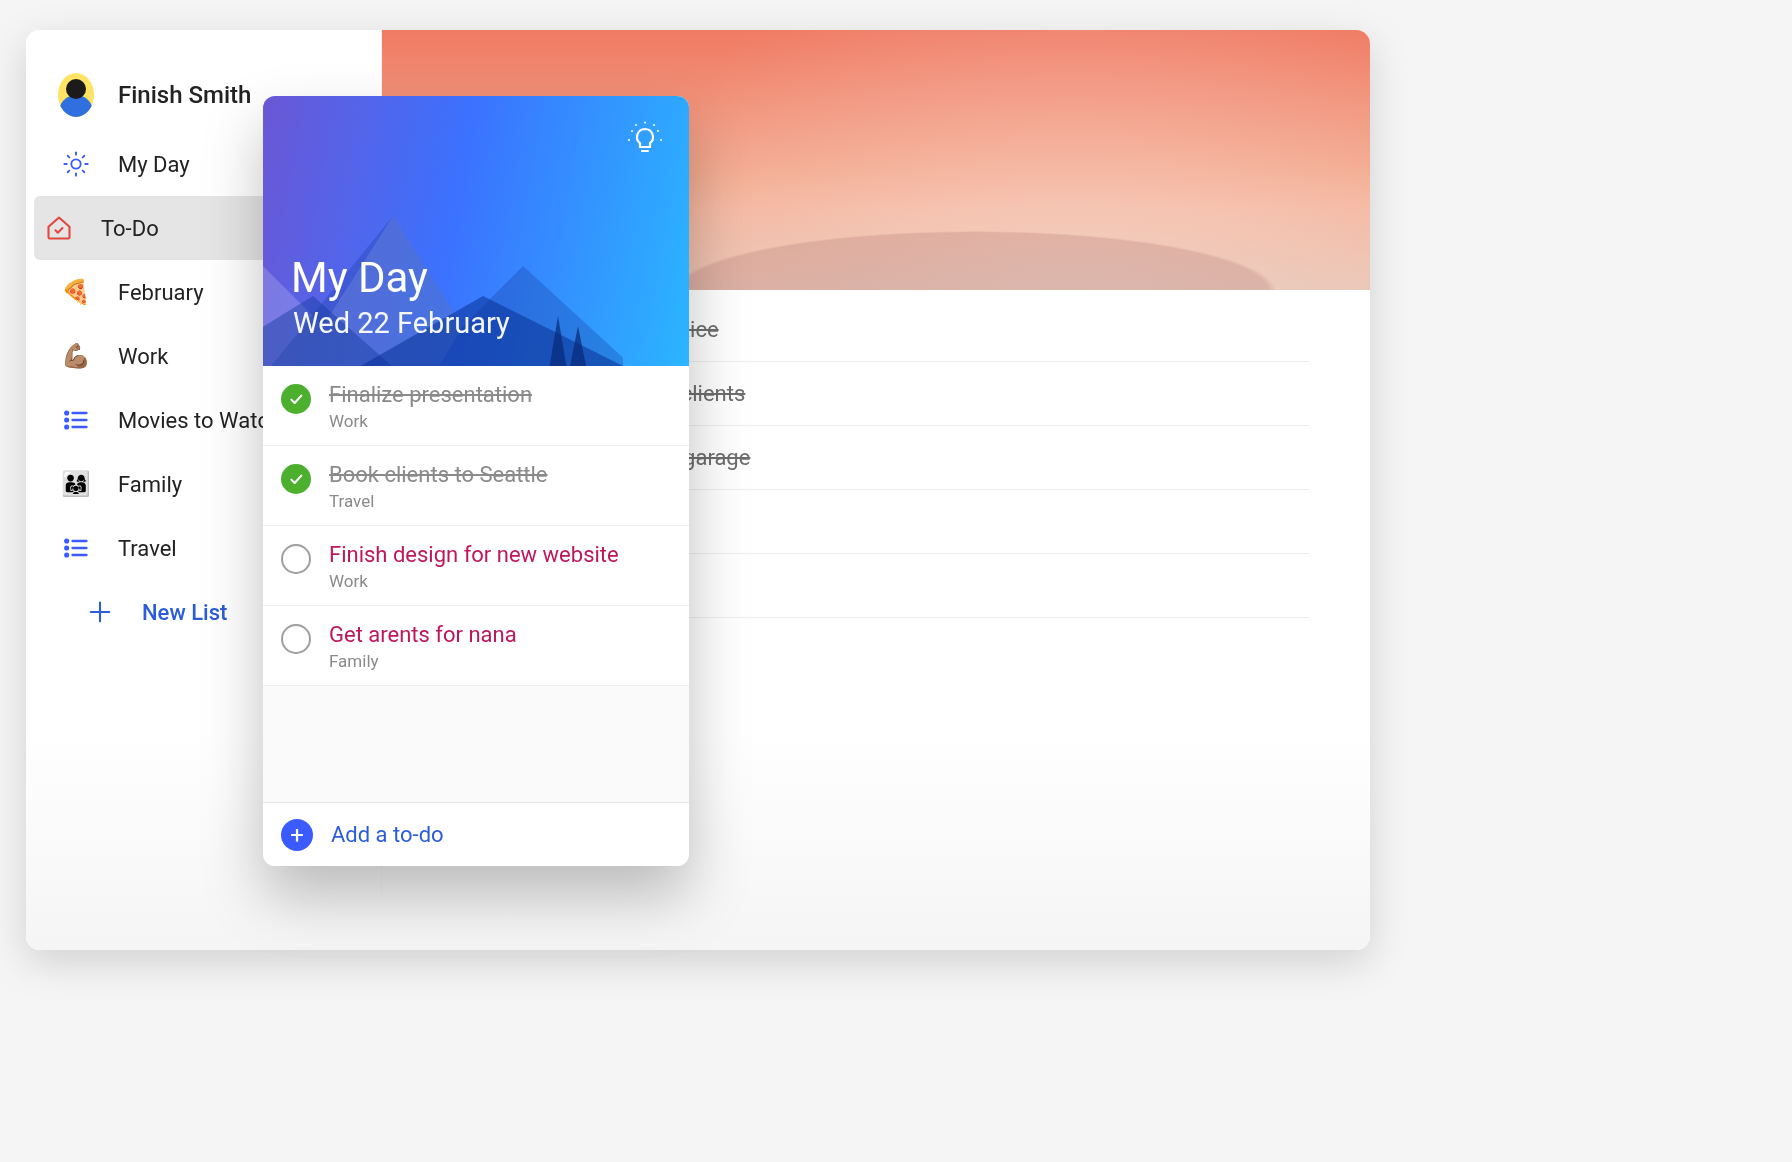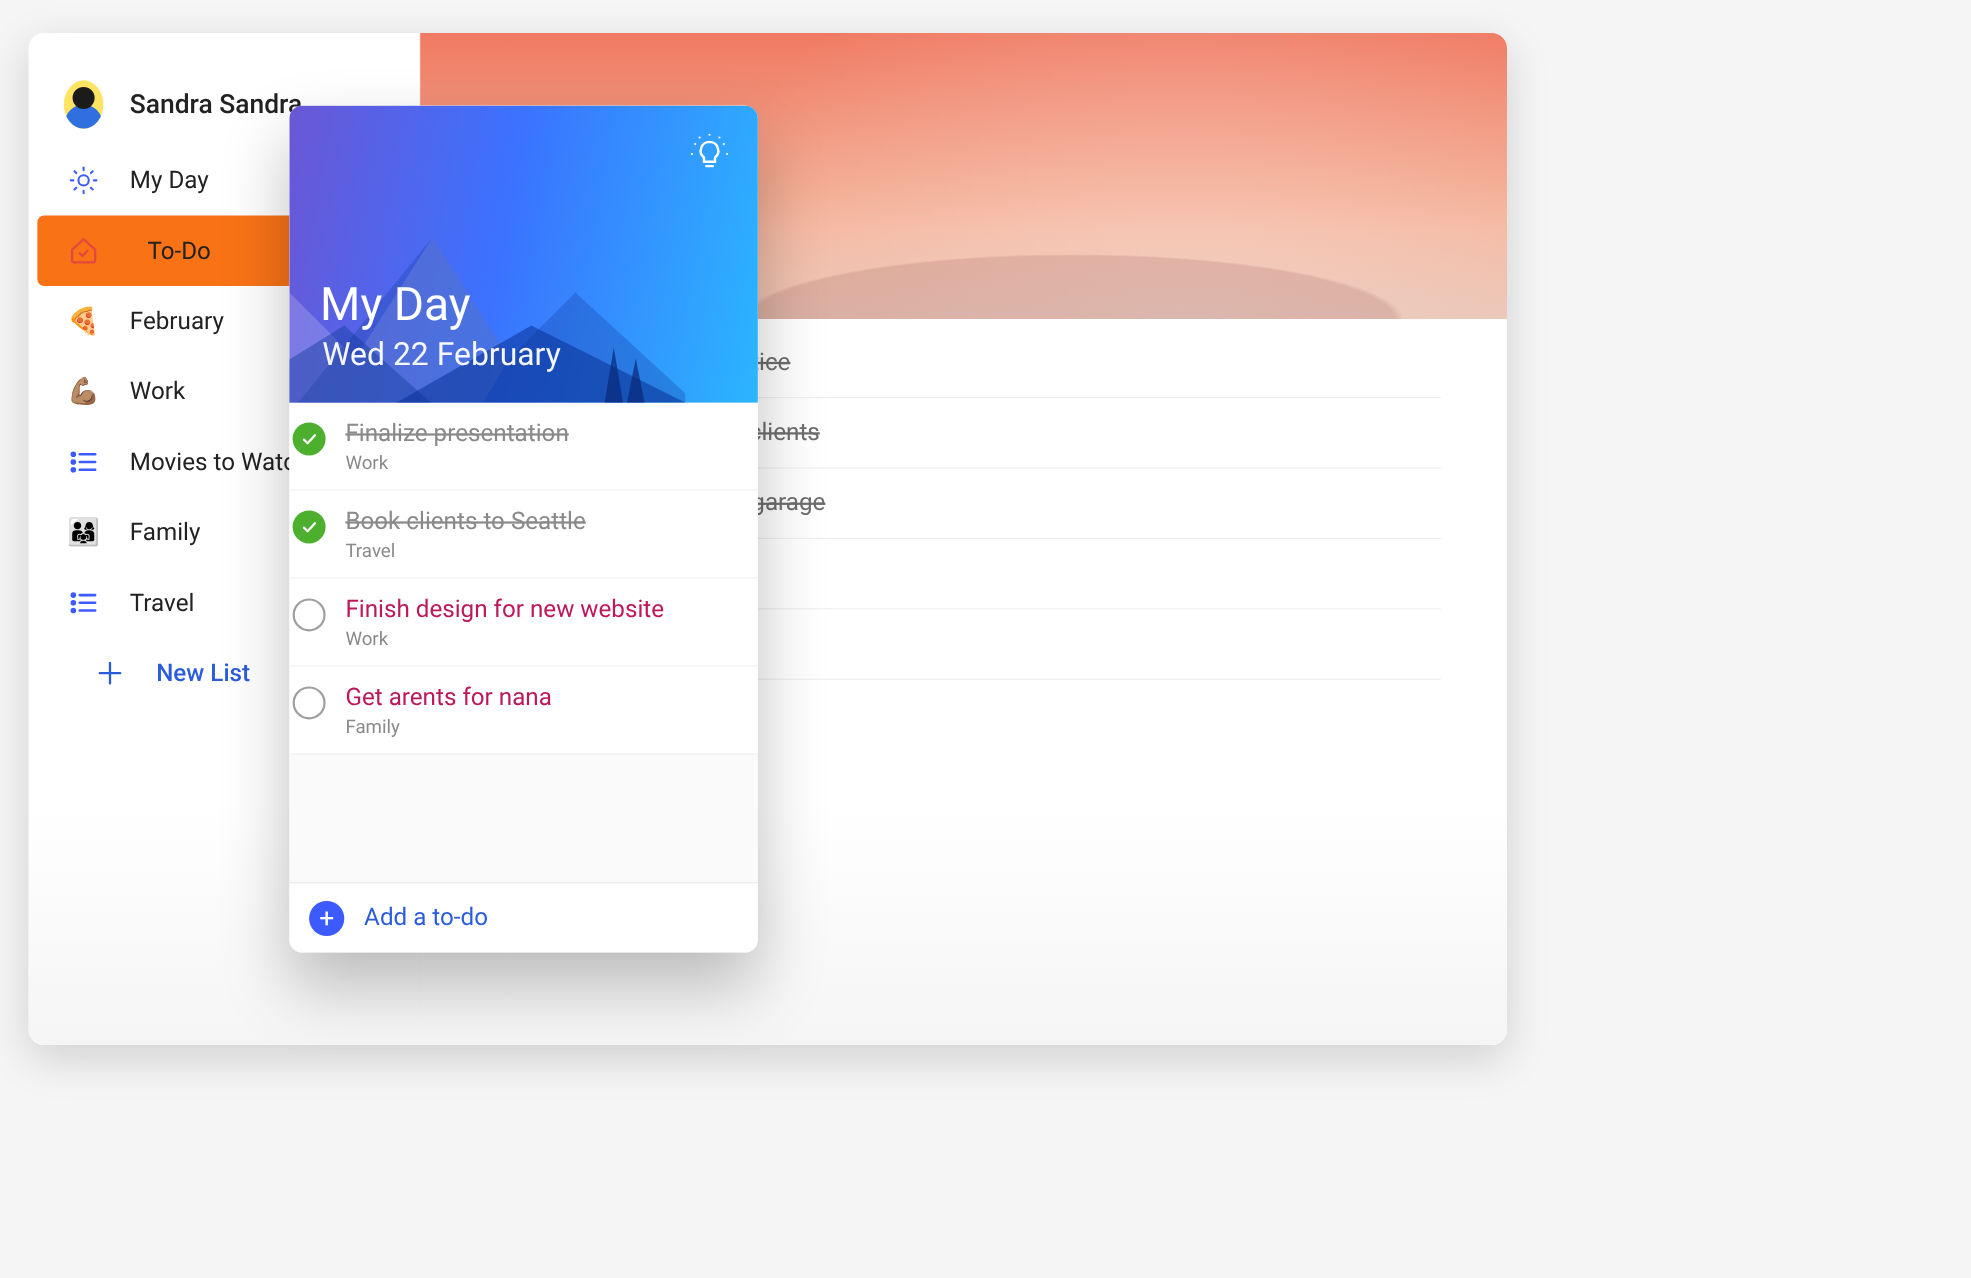--- a/index.html
+++ b/index.html
@@ -42,25 +42,24 @@
   }
   .sb-row.profile { height: 74px; font-size: 24px; font-weight: 500; }
   .sb-row .ic {
     width: 36px; height: 36px;
     display: flex; align-items: center; justify-content: center;
     margin-right: 24px;
     flex: none;
     font-size: 24px;
   }
   .sb-row.active {
-    background: #f97316;
+    background: #e5e5e5;
     border-radius: 6px;
     margin: 0 8px;
-    padding-left: 24px;
-    gap: 16px;
+    padding-left: 7px;
   }
   .sb-new { color:#2b5cdb; font-weight:500;margin-left:24px; }
   .avatar {
     width: 44px; height:44px; border-radius:50%;
     background: #ffe463;
     position: relative; overflow: hidden;
     display:flex; align-items:flex-end; justify-content:center;
   }
   .avatar::before{
     content:""; position:absolute; top:6px;
@@ -129,21 +128,21 @@
   .card-title{ position:absolute; left:28px; bottom:64px; font-size:42px; font-weight:400; }
   .card-date { position:absolute; left:30px; bottom:26px; font-size:29px; opacity:.95; }
   .card-bulb{
     position:absolute; right:18px; top:18px; width:52px; height:52px;
     display:flex; align-items:center; justify-content:center; cursor:pointer;
   }
 
   .card-list{ flex:1; overflow:auto; }
   .titem{
     display:flex; align-items:flex-start;
-    padding:16px 22px 14px 3px;
+    padding:16px 22px 14px 18px;
     border-bottom:1px solid #eee;
     background:#fff;
     cursor:pointer;
   }
   .titem .chk{
     width:30px; height:30px; border-radius:50%;
     margin-right:18px; margin-top:2px; flex:none;
     display:flex; align-items:center; justify-content:center;
   }
   .titem .chk.open{ border:2px solid #9e9e9e; }
@@ -173,21 +172,21 @@
 
 <div class="canvas">
 
   <div class="bgwin">
 
     <aside class="sidebar">
       <div class="sb-row profile">
         <span class="ic">
             <span class="avatar"></span>
           </span>
-        <span>Sandra Sandra</span>
+        <span>Finish Smith</span>
       </div>
 
       <div class="sb-row">
         <span class="ic">
           <svg class="svg-ico" viewBox="0 0 24 24" fill="none" stroke="#3b5bff" stroke-width="1.6">
               <circle cx="12" cy="12" r="4"></circle>
               <g stroke-linecap="round">
                 <line x1="12" y1="2" x2="12" y2="4"></line>
                 <line x1="12" y1="20" x2="12" y2="22"></line>
                 <line x1="2" y1="12" x2="4" y2="12"></line>

